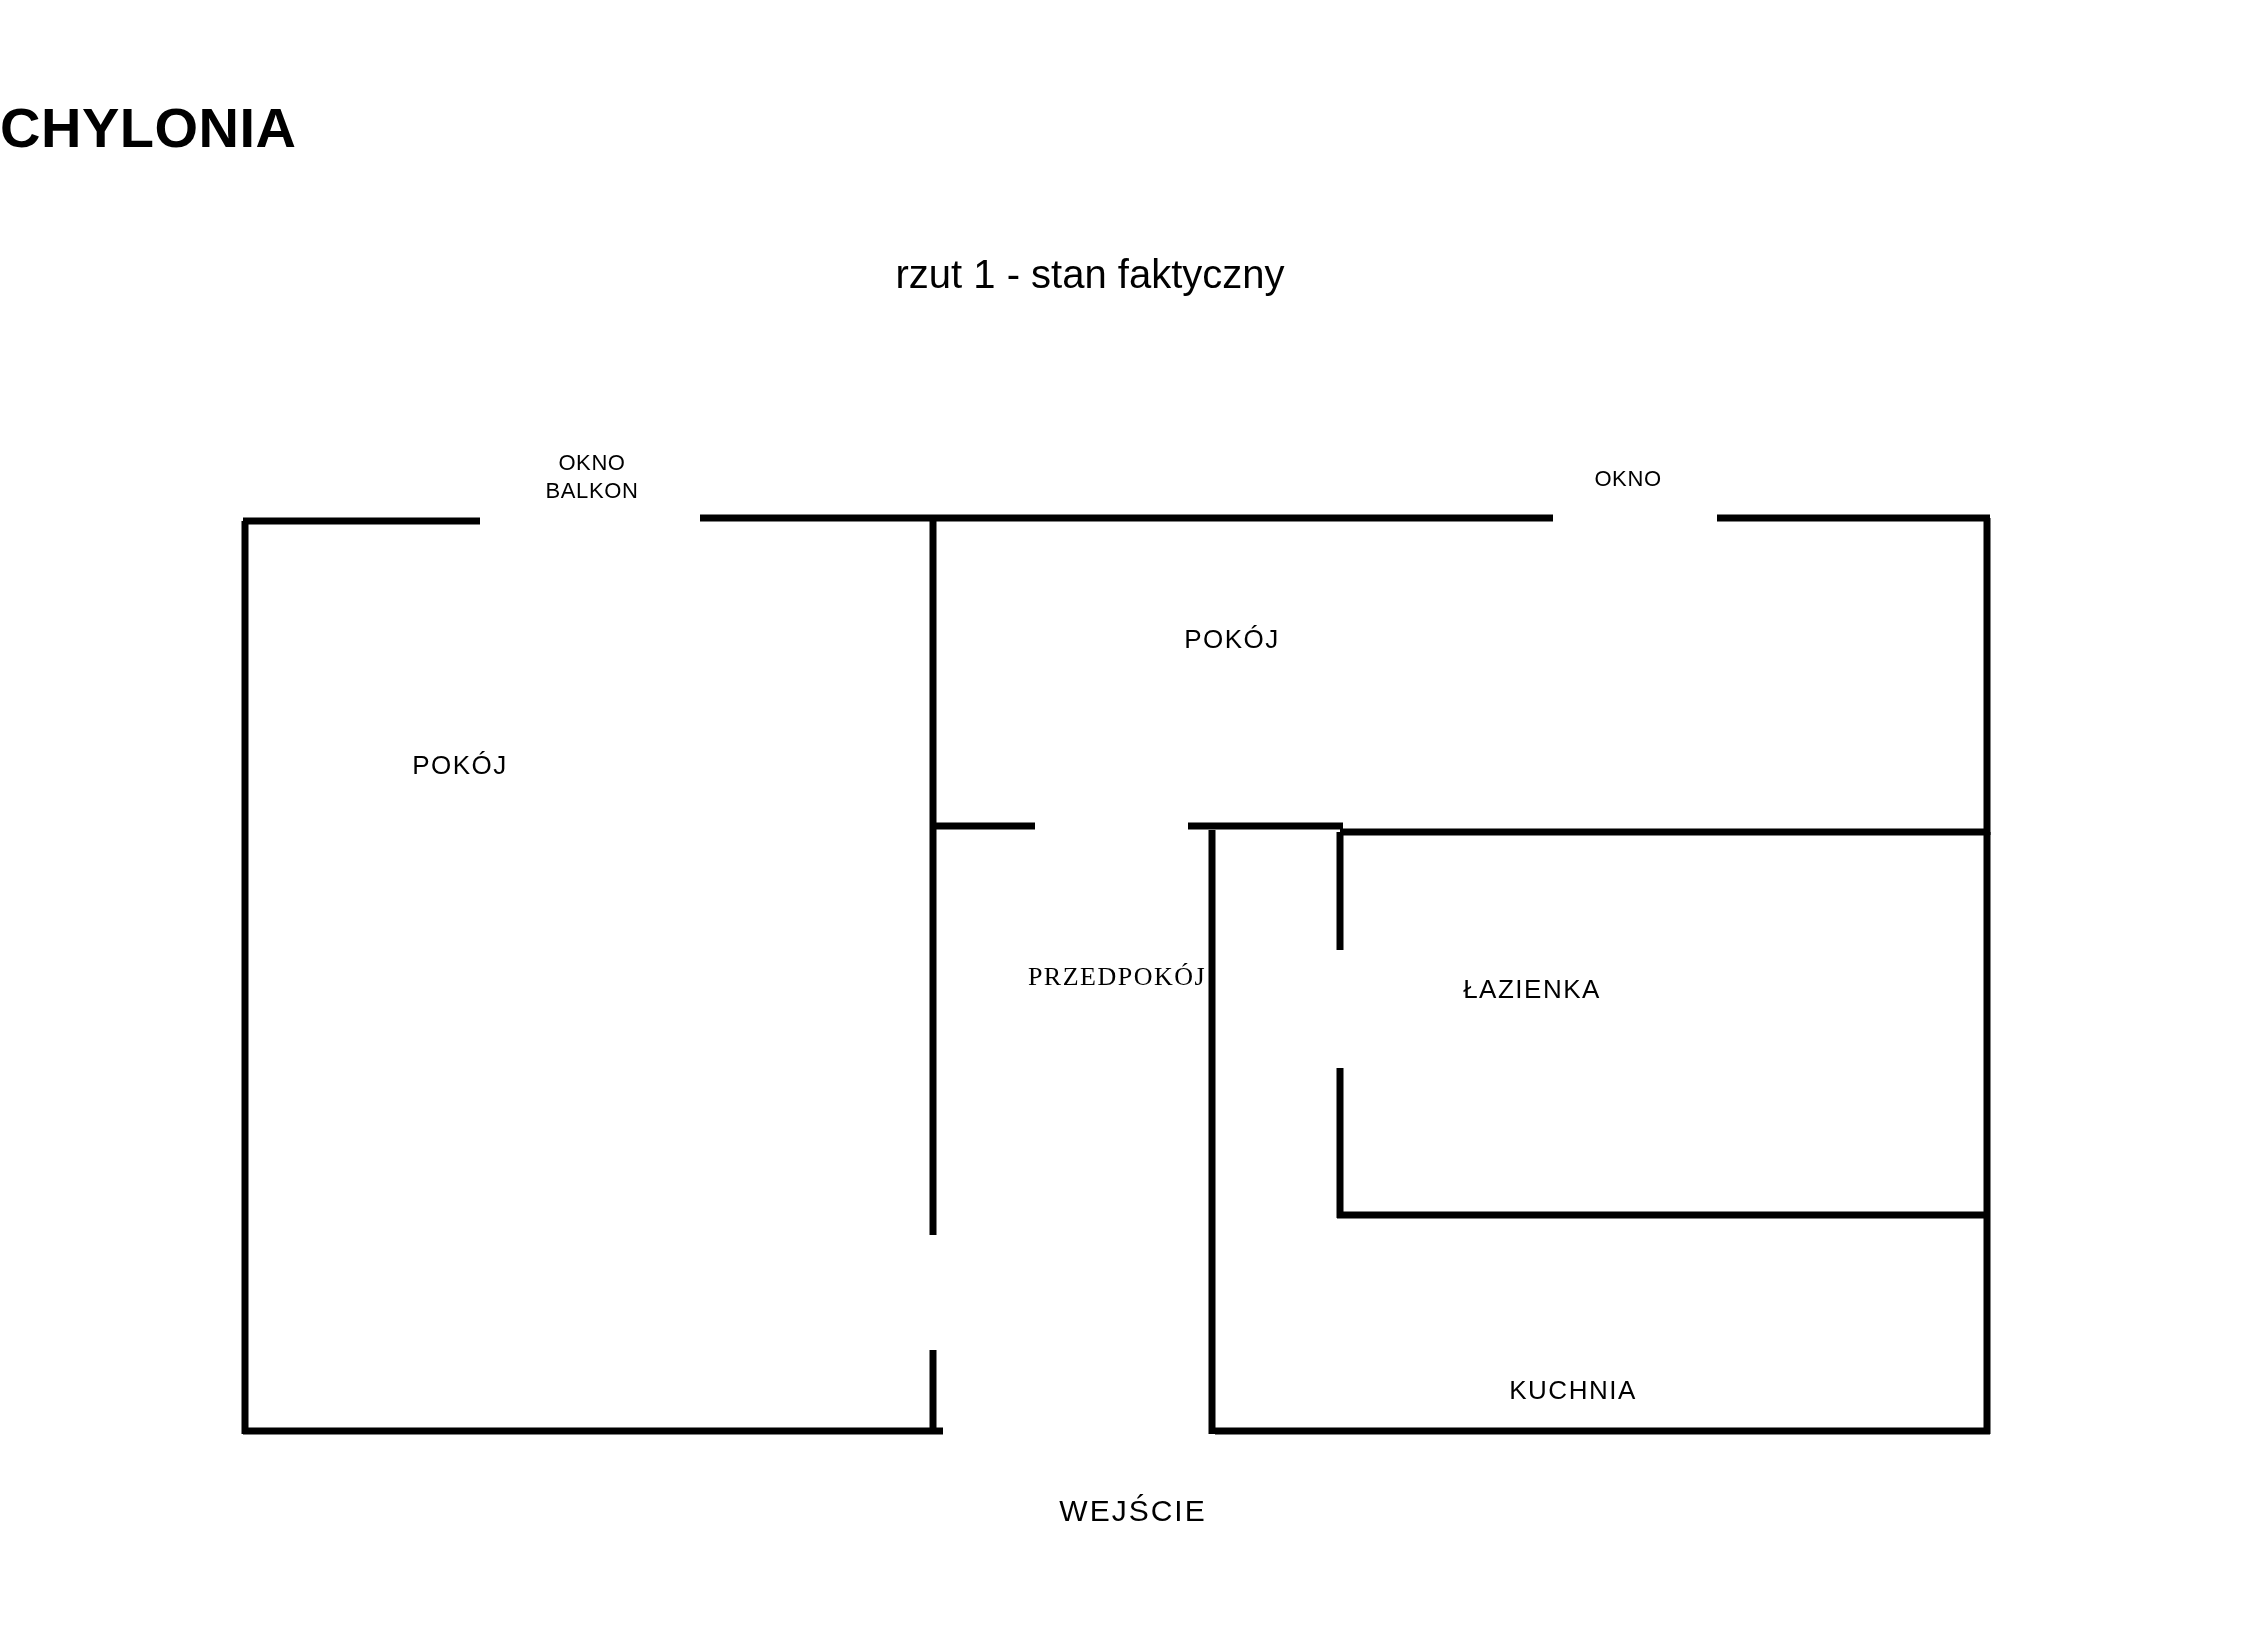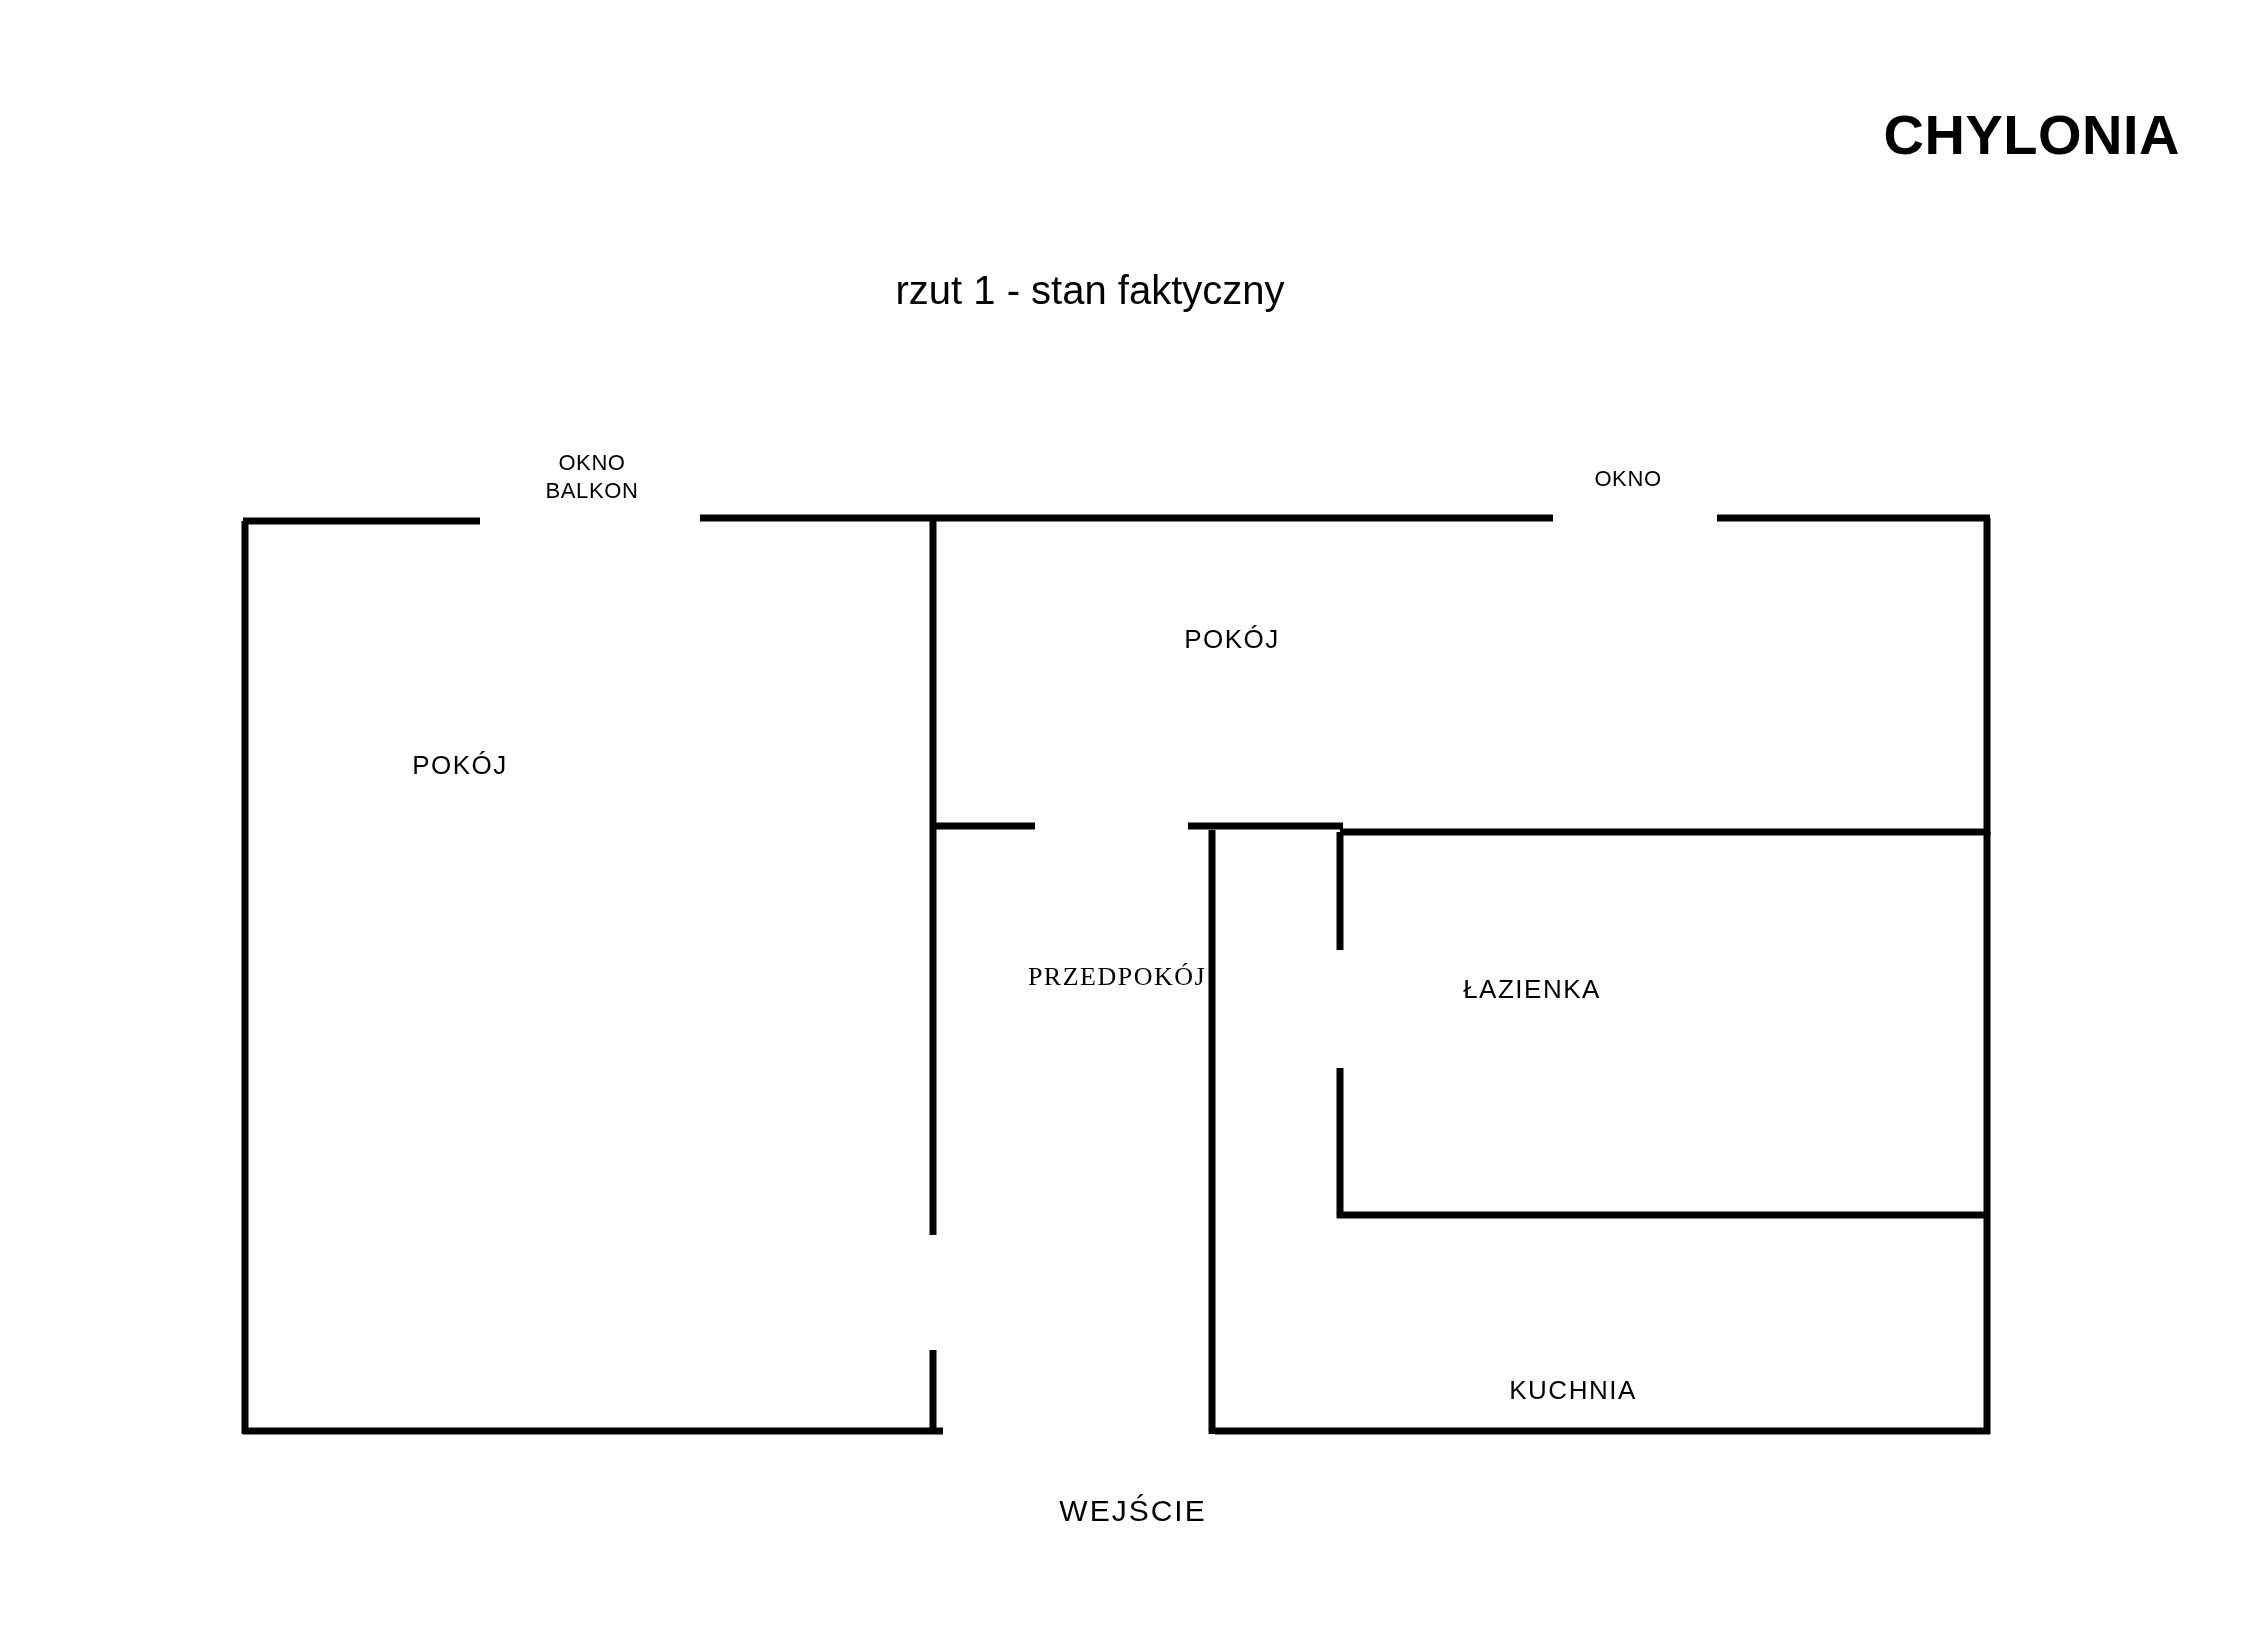--- a/index.html
+++ b/index.html
@@ -18,35 +18,33 @@
   #page {
     position: relative;
     width: 2260px;
     height: 1644px;
   }
   .title {
     position: absolute;
     top: 95px;
     left: 0;
     width: 2180px;
-    text-align: right;
+    text-align: left;
     font-size: 56px;
     font-weight: bold;
     letter-spacing: 0.5px;
-    margin-top: 7px;
   }
   .subtitle {
     position: absolute;
     top: 252px;
     left: 0;
     width: 2180px;
     text-align: center;
     font-size: 40px;
     font-weight: normal;
-    margin-top: 16px;
   }
   .plan {
     position: absolute;
     top: 0;
     left: 0;
     width: 2260px;
     height: 1644px;
   }
   .room-label {
     position: absolute;

